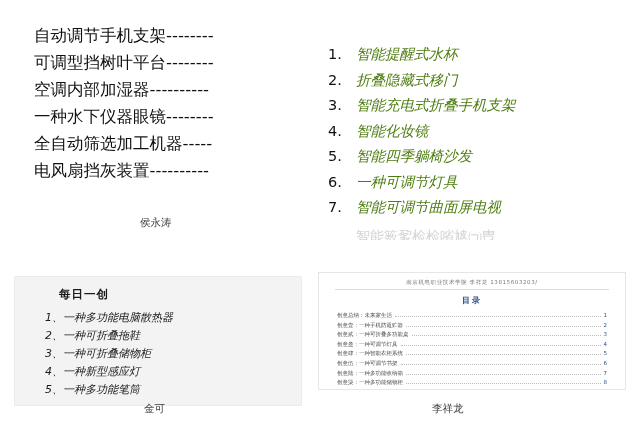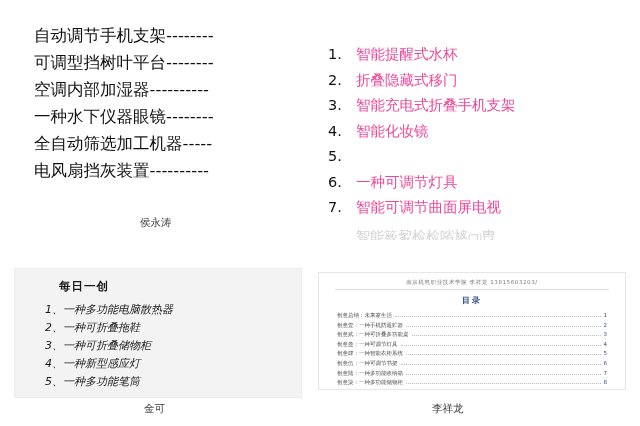--- a/index.html
+++ b/index.html
@@ -77,38 +77,39 @@
     color: #111111;
     white-space: nowrap;
   }
   .tr-num {
     width: 28px;
     flex: 0 0 28px;
     text-align: left;
     color: #111111;
   }
   .tr-text {
-    color: #ec4899;
+    color: #4d7c0f;
+    font-style: italic;
   }
   .tr-faded {
     position: absolute;
     left: 38px;
     top: 228px;
     font-size: 14px;
     color: #d4d4d4;
     white-space: nowrap;
     overflow: hidden;
     height: 12px;
   }
 
   
   .q-bl {
     position: absolute;
     left: 14px;
-    top: 268px;
+    top: 276px;
     width: 286px;
     height: 130px;
   }
   .card-bl {
     position: absolute;
     left: 0;
     top: 0;
     width: 286px;
     height: 128px;
     background: #f3f3f3;
@@ -250,20 +251,21 @@
       <li class="tr-item">
         <span class="tr-num">3.</span>
         <span class="tr-text">智能充电式折叠手机支架</span>
       </li>
       <li class="tr-item">
         <span class="tr-num">4.</span>
         <span class="tr-text">智能化妆镜</span>
       </li>
       <li class="tr-item">
         <span class="tr-num">5.</span>
+        <span class="tr-text">智能四季躺椅沙发</span>
       </li>
       <li class="tr-item">
         <span class="tr-num">6.</span>
         <span class="tr-text">一种可调节灯具</span>
       </li>
       <li class="tr-item">
         <span class="tr-num">7.</span>
         <span class="tr-text">智能可调节曲面屏电视</span>
       </li>
     </ul>

